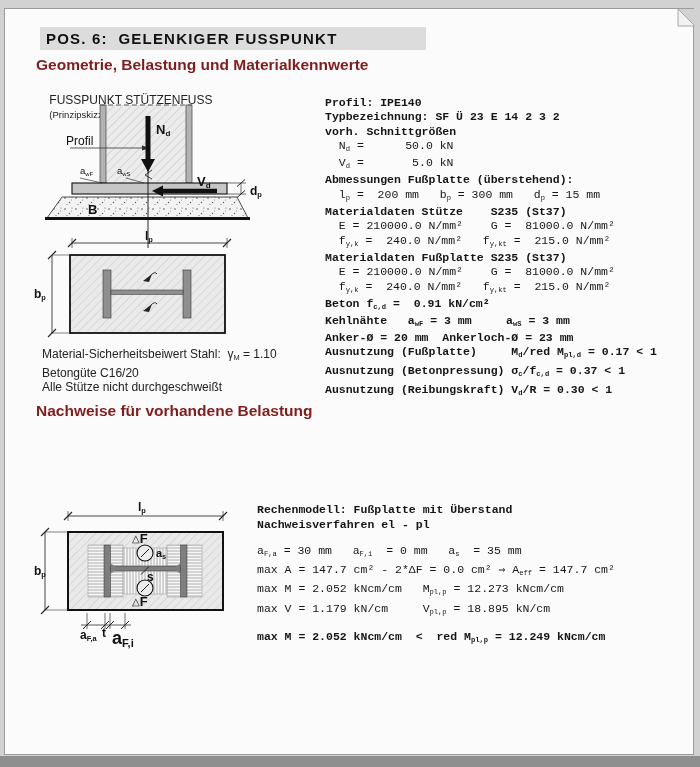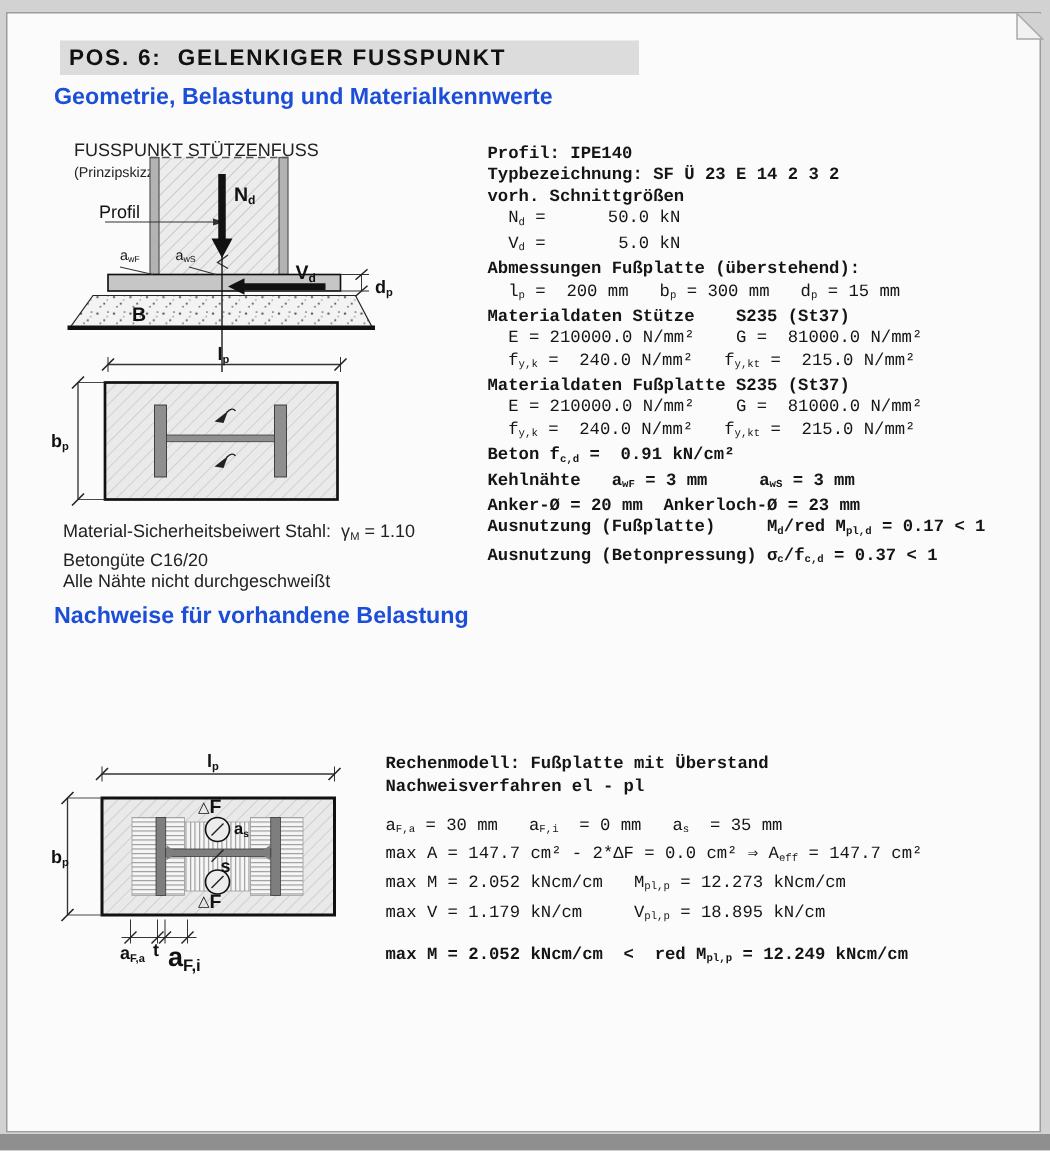--- a/index.html
+++ b/index.html
@@ -5,21 +5,21 @@
   html,body{margin:0;padding:0;background:#d2d2d2;}
   #root{position:relative;width:700px;height:767px;background:#d2d2d2;overflow:hidden;
         font-family:"Liberation Sans",sans-serif;color:#111;}
   .page{position:absolute;left:4px;top:8px;width:690px;height:747px;background:#fbfbfb;
         border:1px solid #9c9c9c;box-sizing:border-box;}
   .bottom-strip{position:absolute;left:0;top:756px;width:700px;height:11px;background:#8f8f8f;}
   .abs{position:absolute;}
   .title-band{position:absolute;left:40px;top:27px;width:386px;height:23px;background:#dcdcdc;
         display:flex;align-items:center;}
   .title-band span{font-size:15px;font-weight:bold;letter-spacing:1.2px;white-space:pre;padding-left:6px;}
-  .h1{position:absolute;font-size:15.5px;font-weight:bold;color:#1d4ed8;white-space:pre;}
+  .h1{position:absolute;font-size:15.5px;font-weight:bold;color:#7f1d1d;white-space:pre;}
   .subhead{position:absolute;font-size:12px;color:#222;white-space:pre;}
   .subhead .note{font-size:9.5px;}
   .mono{position:absolute;font-family:"Liberation Mono","DejaVu Sans Mono",monospace;
         font-size:11.5px;line-height:14.3px;color:#151515;}
   .lh15{line-height:15.2px;}
   .ln{white-space:pre;}
   .bold{font-weight:bold;}
   .sansblock{position:absolute;font-size:12px;line-height:14.6px;color:#222;}
   .sansblock .ln{white-space:pre;}
   .lbl{position:absolute;white-space:pre;color:#111;}
@@ -67,27 +67,28 @@
       <div class="ln">  f<sub>y,k</sub> =  240.0 N/mm²   f<sub>y,kt</sub> =  215.0 N/mm²</div>
       <div class="ln bold">Beton f<sub>c,d</sub> =  0.91 kN/cm²</div>
       <div class="ln bold">Kehlnähte   a<sub>wF</sub> = 3 mm     a<sub>wS</sub> = 3 mm</div>
       <div class="ln bold">Anker-Ø = 20 mm  Ankerloch-Ø = 23 mm</div>
     </div>
 
   <div class="mono lh15" style="left:325px;top:344px">
 
   <div class="ln bold">Ausnutzung (Fußplatte)     M<sub>d</sub>/red M<sub>pl,d</sub> = 0.17 &lt; 1</div>
       <div class="ln bold">Ausnutzung (Betonpressung) σ<sub>c</sub>/f<sub>c,d</sub> = 0.37 &lt; 1</div>
+      <div class="ln bold">Ausnutzung (Reibungskraft) V<sub>d</sub>/R = 0.30 &lt; 1</div>
     </div>
 
   <div class="sansblock" style="left:42px;top:347px">
 
   <div class="ln">Material-Sicherheitsbeiwert Stahl:  γ<sub>M</sub> = 1.10</div>
       <div class="ln">Betongüte C16/20</div>
-      <div class="ln">Alle Nähte nicht durchgeschweißt</div>
+      <div class="ln">Alle Stütze nicht durchgeschweißt</div>
     </div>
 
   <svg class="abs" style="left:30px;top:96px" width="280" height="158" viewBox="0 0 280 158">
     <defs>
       <pattern id="e-hatch" width="6" height="6" patternUnits="userSpaceOnUse" patternTransform="rotate(45)">
         <rect width="6" height="6" fill="#ececec"></rect>
           <line x1="0" y1="0" x2="0" y2="6" stroke="#c6c6c6" stroke-width="1.2"></line>
       </pattern>
       <pattern id="e-stipple" width="11" height="11" patternUnits="userSpaceOnUse">
         <rect width="11" height="11" fill="#f3f3f3"></rect>

